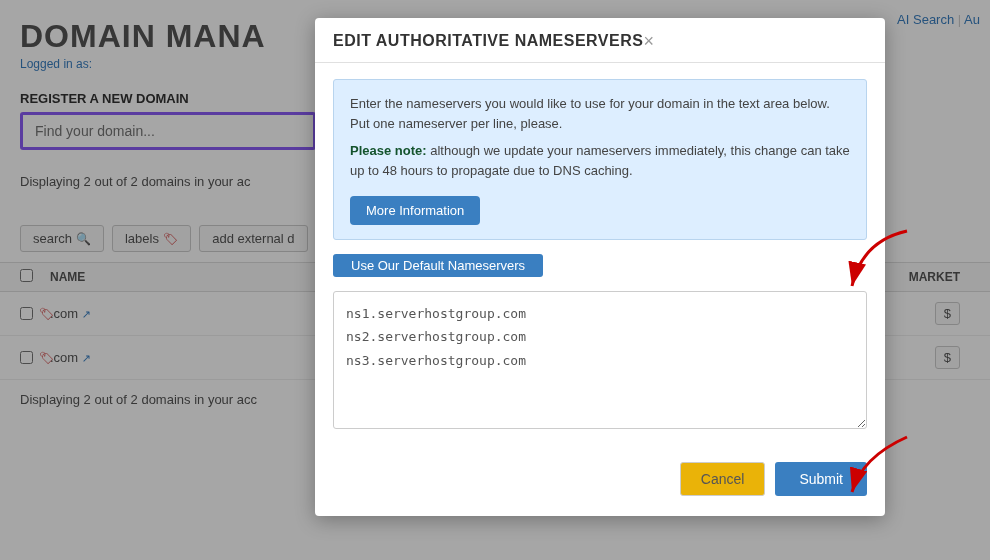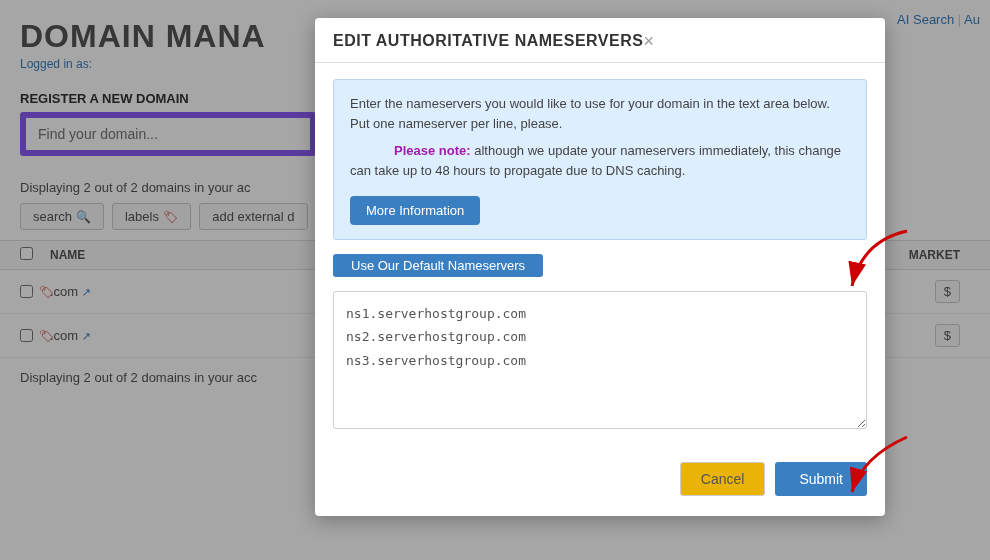--- a/index.html
+++ b/index.html
@@ -44,21 +44,21 @@
     }
 
     .bg-register-label {
       font-weight: bold;
       font-size: 13px;
       color: #333;
       margin-bottom: 6px;
     }
 
     .bg-find-input {
-      border: 6px solid #8b5cf6;
+      border: 3px solid #8b5cf6;
       border-radius: 3px;
       padding: 8px 12px;
       width: 296px;
       color: #aaa;
       font-size: 14px;
     }
 
     .bg-displaying {
       padding: 14px 20px 8px 20px;
       font-size: 13px;
@@ -75,20 +75,21 @@
       border: 1px solid #ccc;
       background: #f9f9f9;
       border-radius: 3px;
       padding: 5px 12px;
       font-size: 13px;
       color: #555;
       cursor: pointer;
       display: flex;
       align-items: center;
       gap: 4px;
+      margin-top: 28px;
     }
 
     .search-icon-sm { color: #888; font-size: 12px; }
     .label-icon { color: #cc3333; font-size: 12px; }
 
     .bg-table-header {
       padding: 6px 20px;
       display: flex;
       align-items: center;
       border-top: 1px solid #ddd;
@@ -193,21 +194,21 @@
       border-radius: 3px;
       padding: 14px 16px;
       margin-bottom: 14px;
       color: #444;
       font-size: 13px;
       line-height: 1.5;
     }
 
     .info-box p { margin-bottom: 8px; }
     .info-box p:last-child { margin-bottom: 0; }
-    .info-box strong { color: #a21caf; margin-left: 44px; }
+    .info-box strong { color: #14532d; }
 
     .more-info-btn {
       background: #3a7fc1;
       color: #fff;
       border: none;
       border-radius: 4px;
       padding: 7px 16px;
       font-size: 13px;
       cursor: pointer;
       margin-top: 8px;

